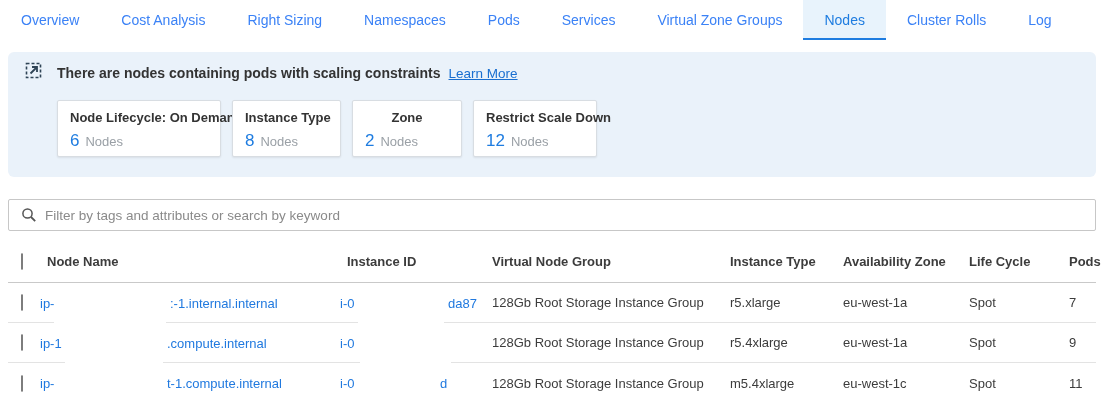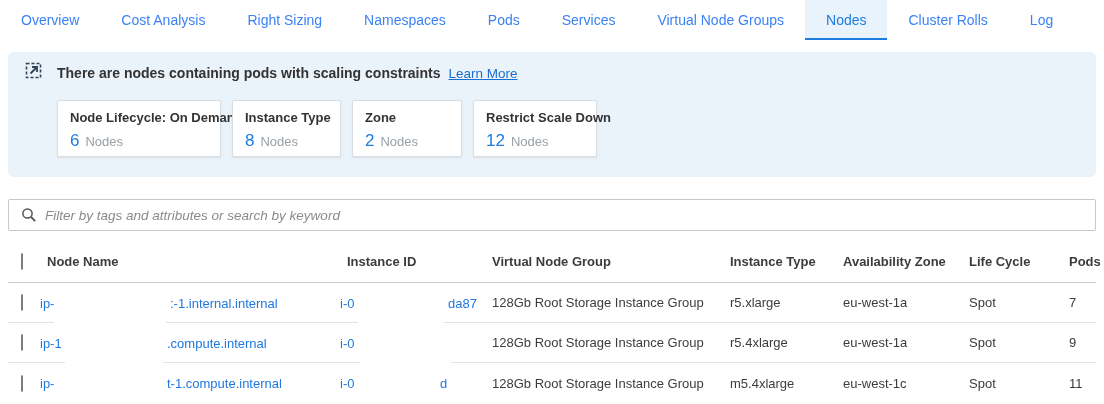--- a/index.html
+++ b/index.html
@@ -24,28 +24,28 @@
   .banner-link { font-weight:normal; font-size:13.5px; color:#1a6fd0;
     text-decoration:underline; margin-left:8px; cursor:pointer; }
   .cards { position:absolute; left:49px; top:48px; display:flex; }
   .card { background:#fff; border:1px solid #d8dde2; border-radius:2px;
     box-shadow:0 1px 2px rgba(0,0,0,.08); height:57px; padding:9px 12px 0 12px;
     margin-right:11px; cursor:pointer; }
   .card-title { font-size:13px; font-weight:bold; color:#333; white-space:nowrap; }
   .card-line { margin-top:6px; display:flex; align-items:baseline; }
   .card-value { font-size:17px; color:#1e7ce0; }
   .card-unit { font-size:13px; color:#9aa0a6; margin-left:6px; }
-  .card-w1{width:164px;} .card-w2{width:109px;} .card-w3{width:110px;} .card-w4{width:124px;}
+  .card-w1{width:164px;} .card-w2{width:109px;} .card-w3{width:110px;text-align:center;} .card-w4{width:124px;}
 
   
   .searchbox { margin:0 8px; height:32px; border:1px solid #c7c7c7; border-radius:2px;
     display:flex; align-items:center; padding-left:12px; background:#fff; }
   .search-icon { width:16px; height:16px; flex:0 0 auto; }
   .searchbox input { border:none; outline:none; flex:1; margin-left:8px;
-    font-family:"Liberation Sans", sans-serif; font-size:13.5px; color:#3c3c3c;font-style:italic; }
+    font-family:"Liberation Sans", sans-serif; font-size:13.5px; color:#3c3c3c; }
   .searchbox input::placeholder { color:#8a8a8a; opacity:1; }
 
   
   .tablewrap { margin:0 8px; }
   .tgrid { display:grid;
     grid-template-columns:32px 300px 145px 238px 113px 126px 100px 1fr;
     align-items:center; }
   .thead { height:43px; border-bottom:1px solid #c9c9c9; font-size:13px;
     font-weight:bold; color:#3c3c3c; }
   .trow { height:40px; border-bottom:1px solid #e3e3e3; font-size:13px;
@@ -69,21 +69,21 @@
 </head>
 <body>
 
 <div class="tabbar">
   <div class="tab">Overview</div>
   <div class="tab">Cost Analysis</div>
   <div class="tab">Right Sizing</div>
   <div class="tab">Namespaces</div>
   <div class="tab">Pods</div>
   <div class="tab">Services</div>
-  <div class="tab">Virtual Node Groups</div>
+  <div class="tab">Virtual Zone Groups</div>
   <div class="tab active">Nodes</div>
   <div class="tab">Cluster Rolls</div>
   <div class="tab">Log</div>
 </div>
 
 <div class="spacer12"></div>
 
 <div class="banner">
   <span class="banner-icon">
     <svg viewBox="0 0 18 18" width="18" height="18">

